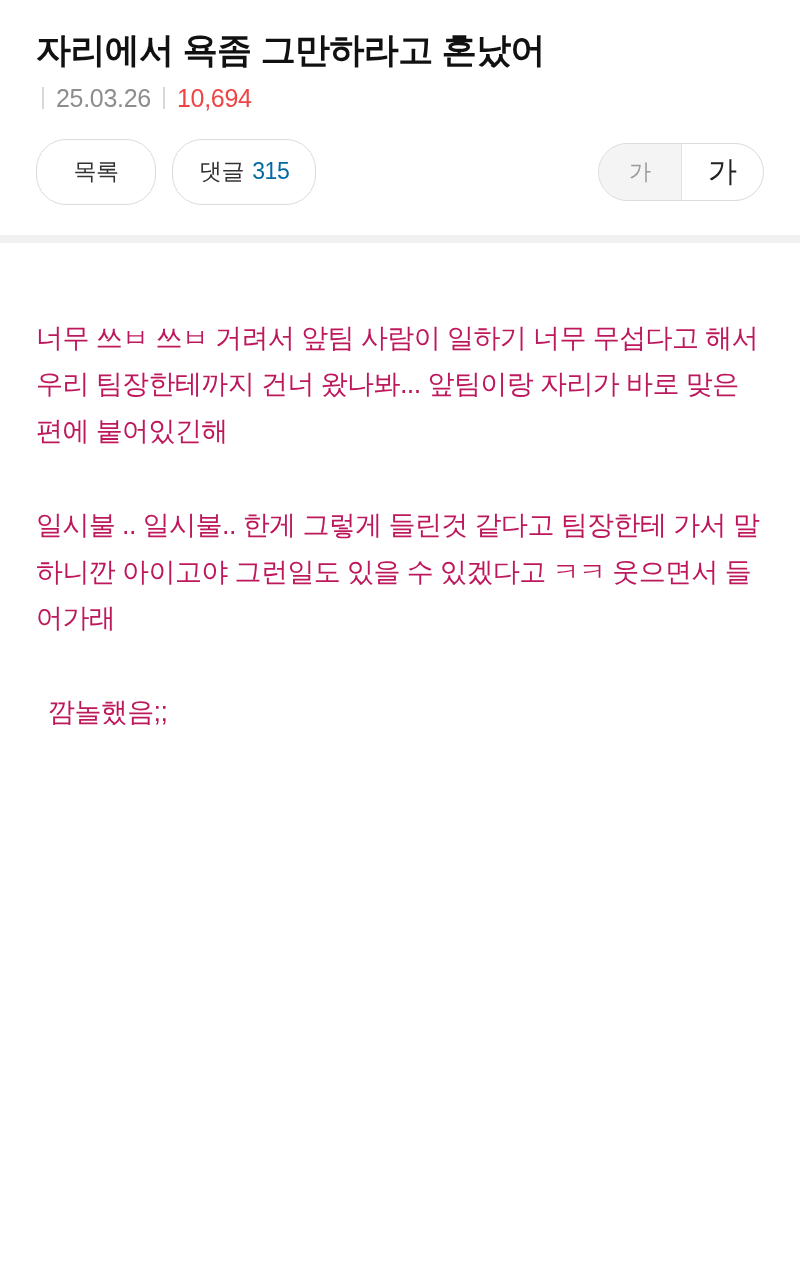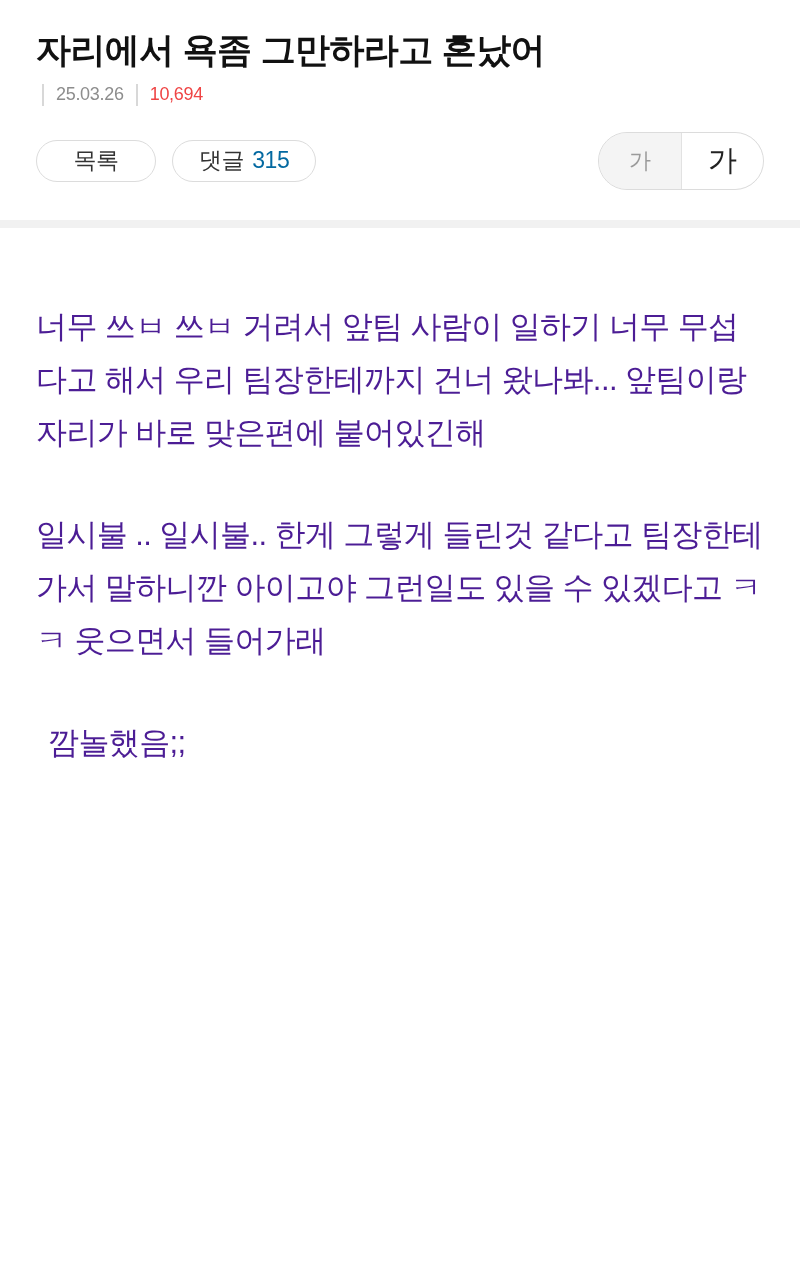--- a/index.html
+++ b/index.html
@@ -31,21 +31,21 @@
     letter-spacing: -0.6px;
     color: #111111;
     margin: 0 0 12px 0;
   }
   .meta-row {
     display: flex;
     align-items: center;
     gap: 0;
     margin: 0 0 26px 6px;
     color: #8d8d8d;
-    font-size: 18px;
+    font-size: 25px;
     letter-spacing: -0.3px;
   }
   .meta-bar {
     display: inline-block;
     width: 2px;
     height: 22px;
     background: #d8d8d8;
     margin-right: 12px;
   }
   .meta-date {
@@ -73,21 +73,21 @@
   }
   .btn-left-group {
     display: flex;
     align-items: center;
     gap: 16px;
   }
   .pill {
     border: 1px solid #dcdcdc;
     border-radius: 30px;
     background: #ffffff;
-    height: 42px;
+    height: 66px;
     display: flex;
     align-items: center;
     justify-content: center;
     font-size: 23px;
     color: #333333;
     letter-spacing: -0.4px;
     box-sizing: border-box;
     cursor: pointer;
   }
   .pill-list {
@@ -138,24 +138,24 @@
     background: #f1f1f1;
     width: 100%;
   }
 
   
   .post-body {
     padding: 72px 36px 60px 36px;
     box-sizing: border-box;
   }
   .para {
-    font-size: 31px;
+    font-size: 27px;
     line-height: 1.72;
     letter-spacing: -0.6px;
-    color: #4c1d95;
+    color: #be185d;
     margin: 0 0 48px 0;
     white-space: pre-wrap;
     word-break: break-all;
   }
   .para:last-child {
     margin-bottom: 0;
   }
   .para-indent {
     text-indent: 12px;
     margin-top: 8px;

